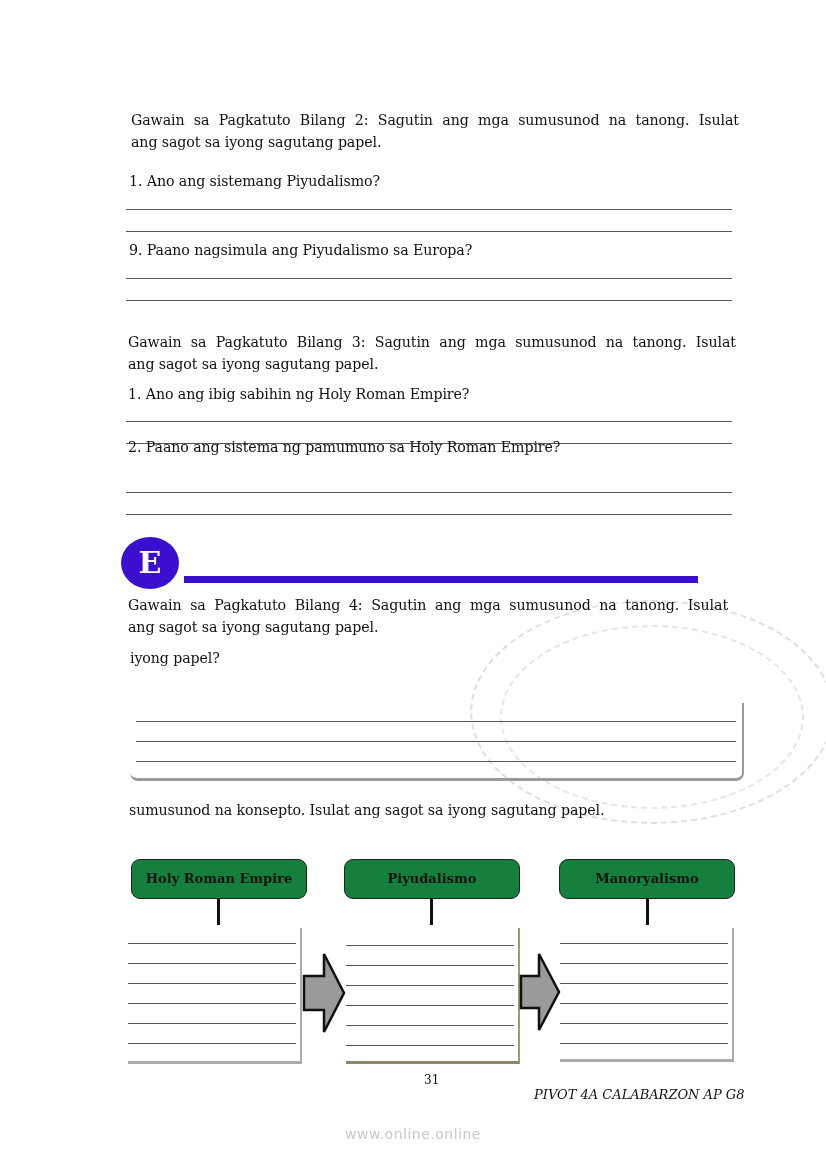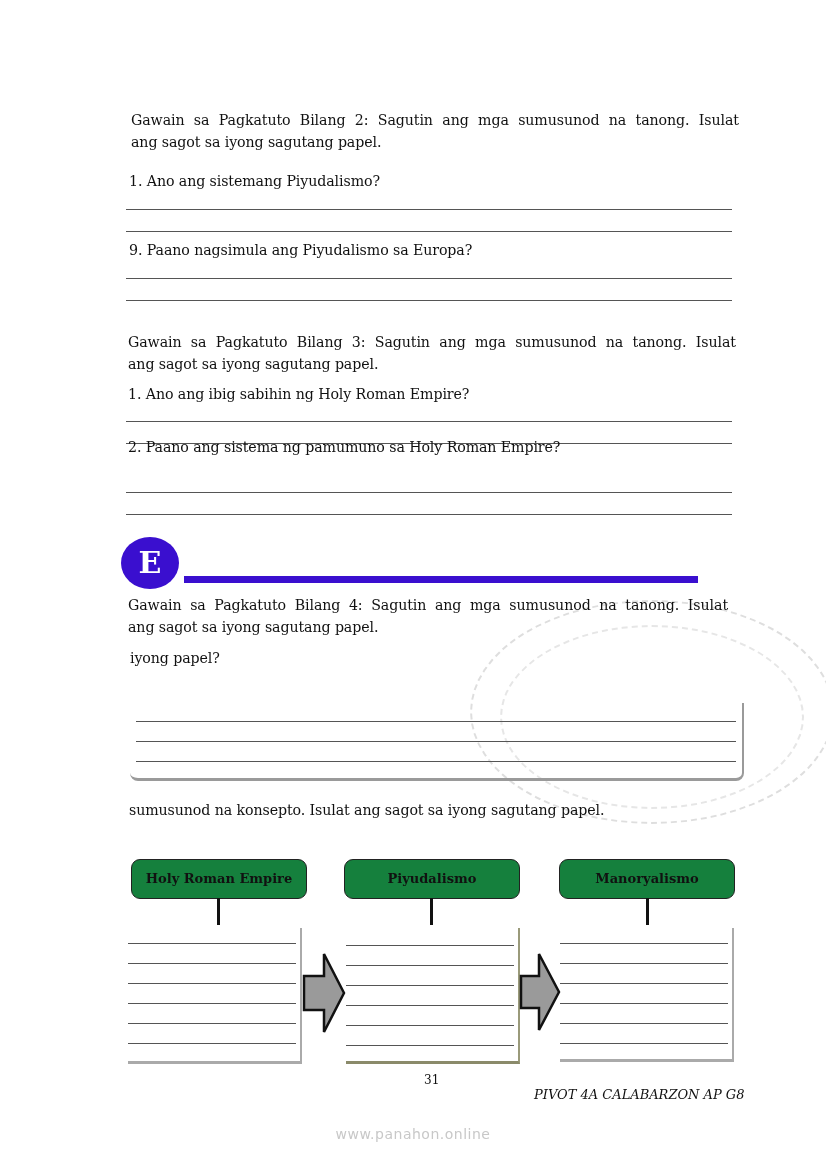--- a/index.html
+++ b/index.html
@@ -110,13 +110,13 @@
 
 <svg class="abs" style="left:302px; top:952px;" width="44" height="82" viewBox="0 0 44 82">
   <polygon points="2,24 22,24 22,2 42,41 22,80 22,58 2,58" fill="#9a9a9a" stroke="#111" stroke-width="2.5" stroke-linejoin="miter"></polygon>
 </svg>
 <svg class="abs" style="left:519px; top:952px;" width="42" height="80" viewBox="0 0 42 80">
   <polygon points="2,24 20,24 20,2 40,40 20,78 20,56 2,56" fill="#9a9a9a" stroke="#111" stroke-width="2.5" stroke-linejoin="miter"></polygon>
 </svg>
 
 <div class="footer-num">31</div>
 <div class="footer-ref">PIVOT 4A CALABARZON AP G8</div>
-<div class="site">www.panahon.online</div>
+<div class="site">www.online.online</div>
 
 </body></html>

